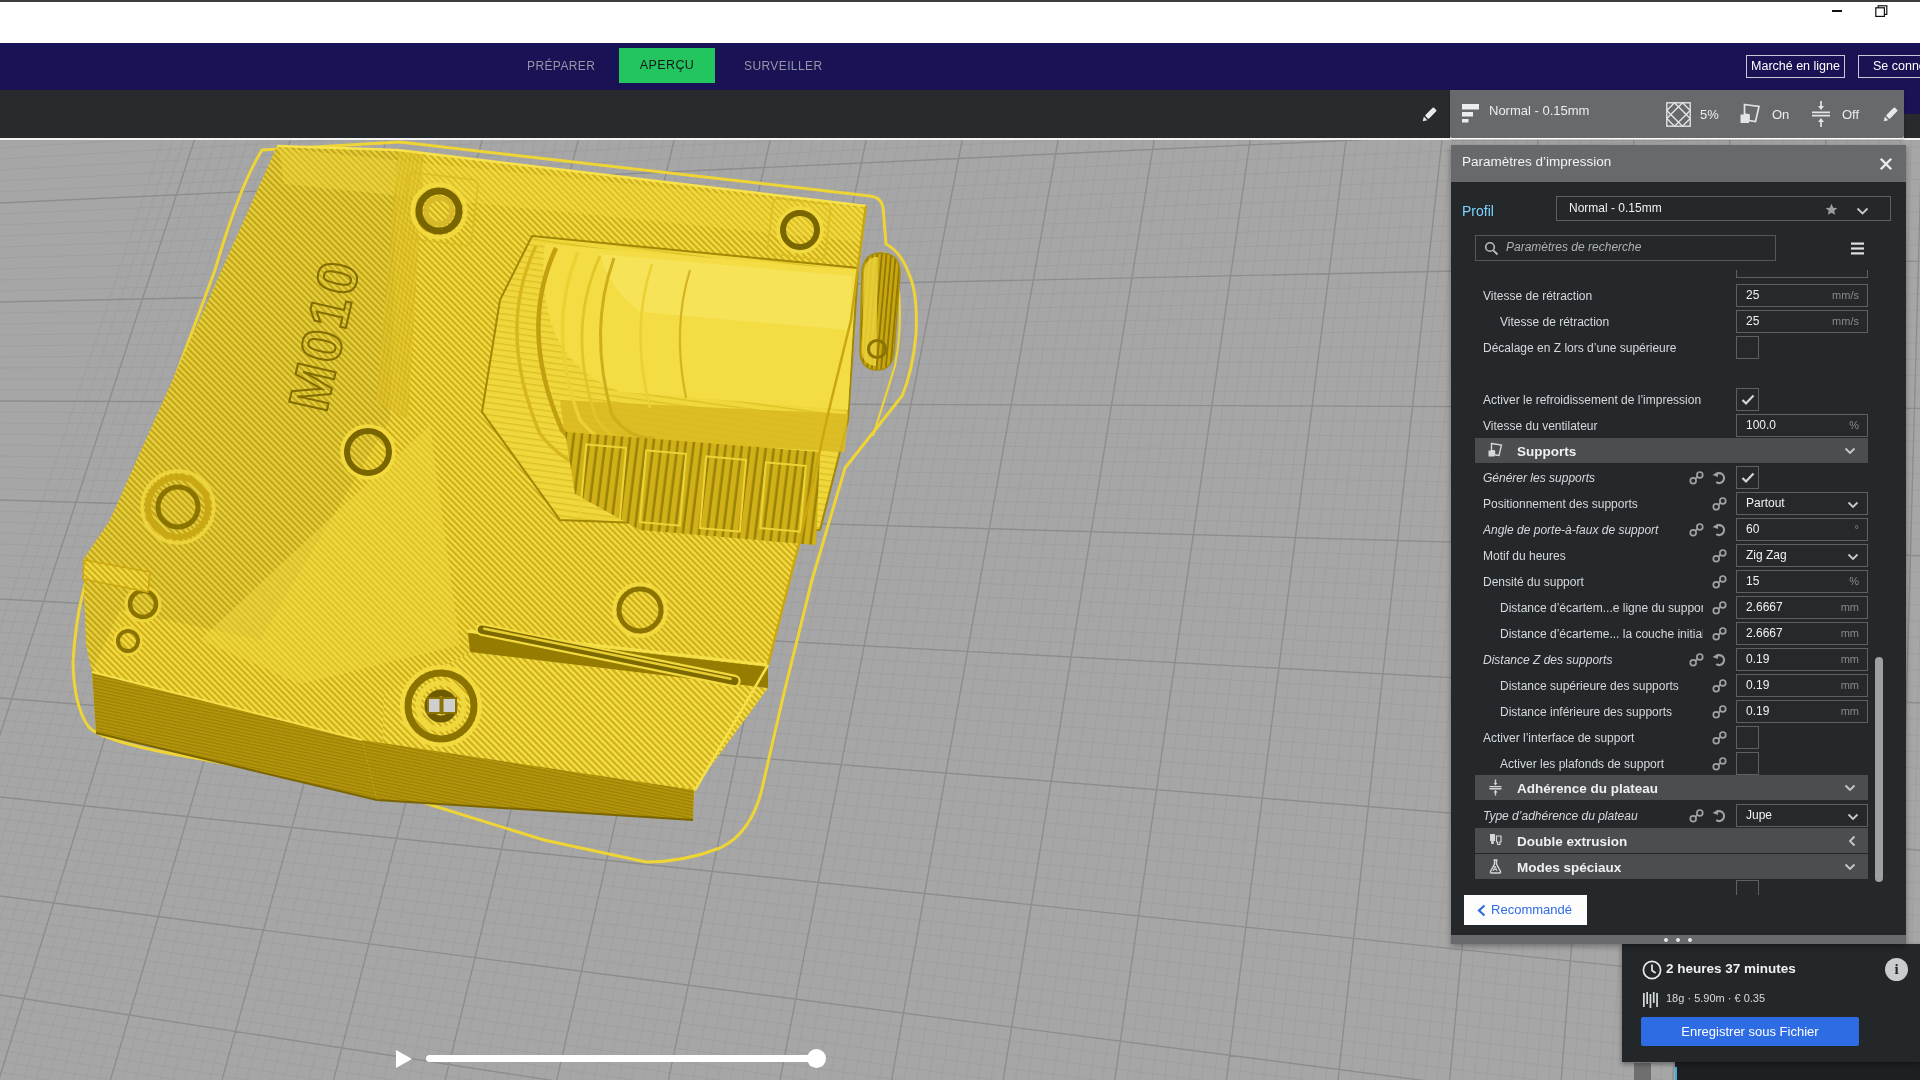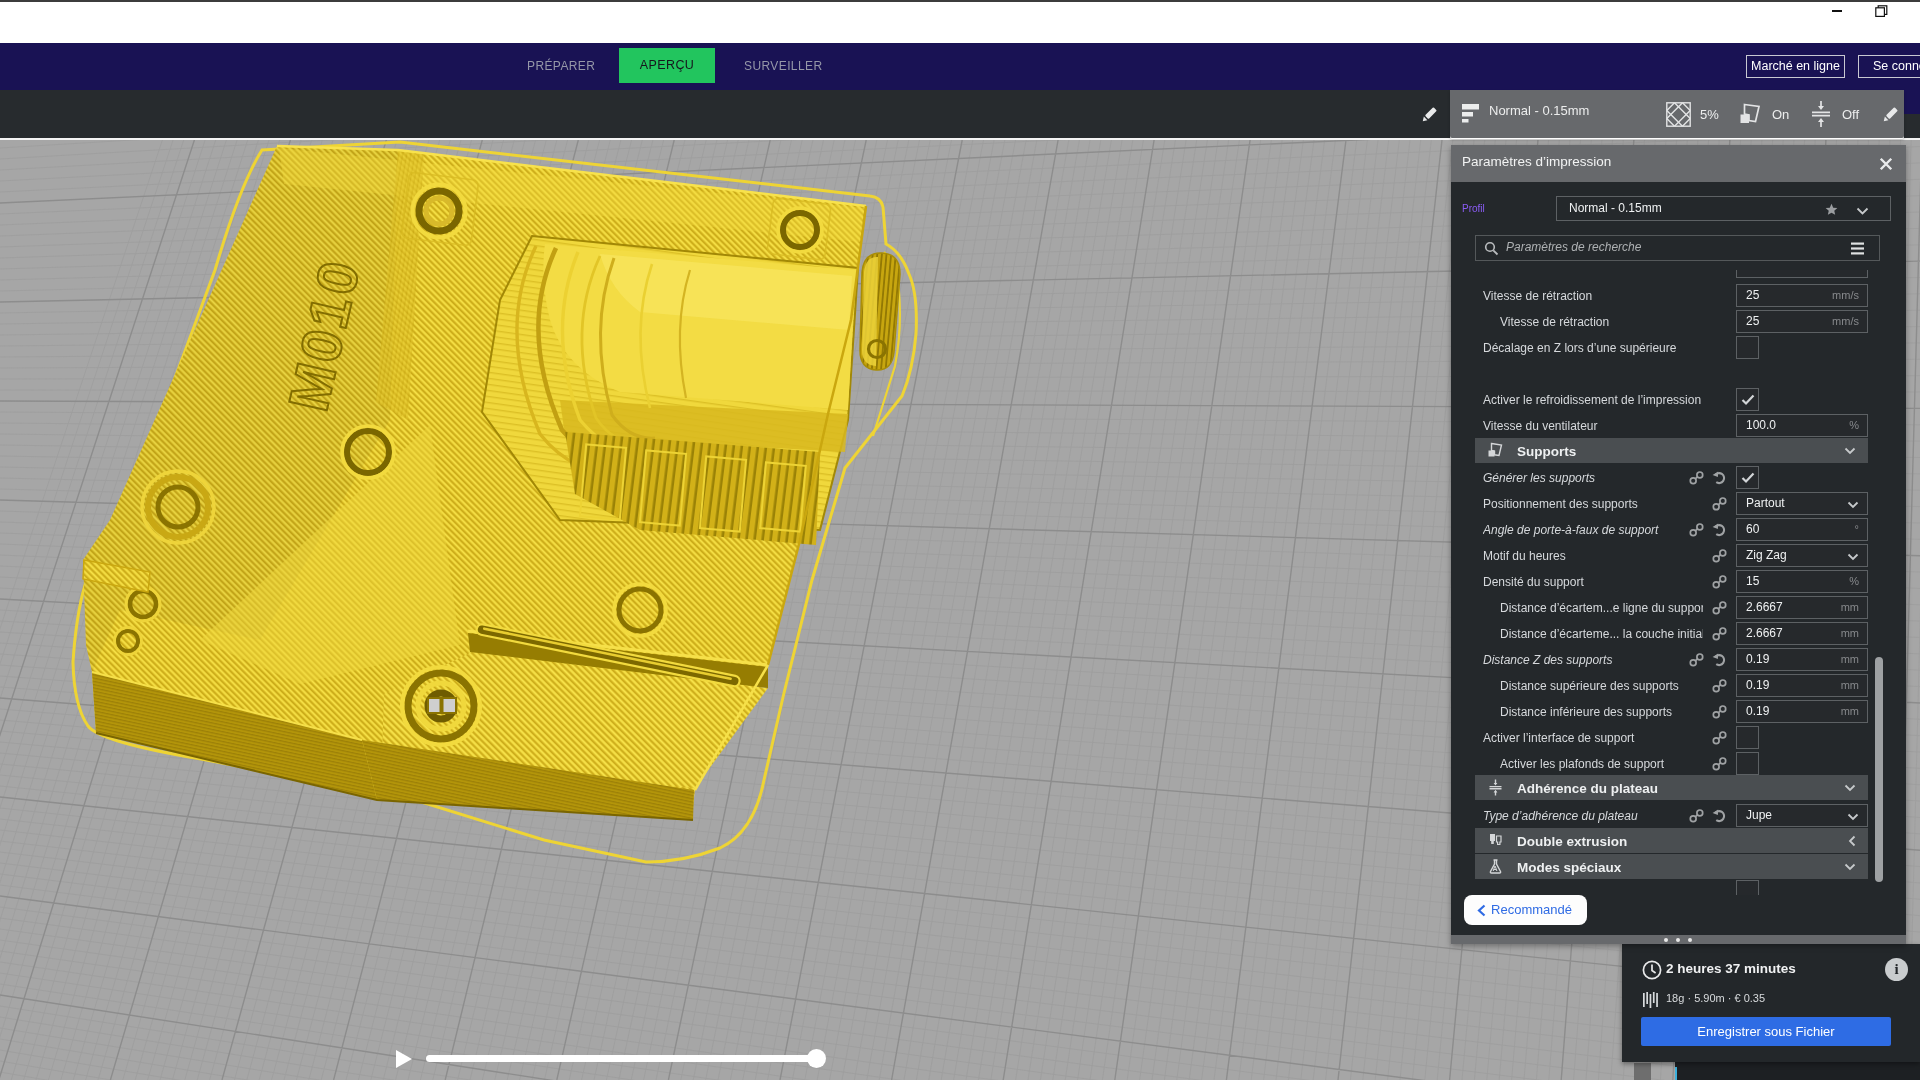--- a/index.html
+++ b/index.html
@@ -18,32 +18,32 @@
 
 #winmin{top:10px;left:1832px;width:10px;height:1.6px;background:#111}
 
 #stagebar{top:90px;left:1450px;width:454px;height:48px;background:#67696c;border-radius:0 0 2px 2px;color:#e8e9ea;z-index:6;box-shadow:0 1px 0 #fdfdfd, 0 2px 3px rgba(0,0,0,.25)}
 .sbtxt{top:107px;font-size:13px;color:#eceded}
 
 #panel{top:145px;left:1451px;width:455px;height:799px;background:#24282b;z-index:7;box-shadow:0 2px 6px rgba(0,0,0,.35)}
 #panelhead{top:0;left:0;width:455px;height:37px;background:#67696c;color:#f2f3f3;font-size:13.5px}
 #panelfoot{position:absolute;bottom:0;left:0;width:455px;height:9px;background:#67696c}
 .dot{position:absolute;top:3px;width:4px;height:4px;border-radius:2px;background:#e8e8e8}
-.plabel{position:absolute;font-size:10px;color:#8b5cf6}
+.plabel{position:absolute;font-size:14px;color:#7dd3fc}
 .prow{position:absolute;left:0;width:455px;height:26px}
 .rlabel{position:absolute;top:50%;transform:translateY(-50%);font-size:12px;color:#d6d9dc;white-space:nowrap;right:203px;overflow:hidden}
 .rlabel.it{font-style:italic}
 .rinput{position:absolute;left:285px;top:1px;width:132px;height:23px;border:1px solid #5d6164;background:#26292c;color:#eff1f2;font-size:12px;line-height:21px;padding-left:9px}
 .runit{position:absolute;right:8px;top:0;color:#87898c;font-size:11px;line-height:21px}
 .rcheck{position:absolute;left:285px;top:1px;width:23px;height:23px;border:1px solid #5d6164;background:#26292c}
 .cat{position:absolute;left:24px;width:393px;height:25px;background:#4a4e51;color:#eef0f1;font-size:13.5px;font-weight:700}
 .cattxt{position:absolute;left:42px;top:50%;transform:translateY(-50%)}
 
 #timepanel{top:944px;left:1622px;width:298px;height:118px;background:#23272a;z-index:6;box-shadow:0 2px 5px rgba(0,0,0,.4)}
-#savebtn{position:absolute;left:19px;top:73px;width:250px;height:29px;background:#2e6ce4;border-radius:2px;color:#fff;font-size:13px;text-align:center;line-height:29px}
+#savebtn{position:absolute;left:19px;top:73px;width:218px;height:29px;background:#2e6ce4;border-radius:2px;color:#fff;font-size:13px;text-align:center;line-height:29px}
 #brcorner{top:1062px;left:1675px;width:245px;height:18px;background:#1d2023;z-index:4}
 #brplate{top:1063px;left:1634px;width:17px;height:17px;background:#6e6e6e;z-index:4}
 #brblue{top:1067px;left:1675px;width:2px;height:13px;background:#3bb0dc;z-index:5}
 </style></head>
 <body>
 <div id="app">
 <div class="abs" id="titlestrip"></div>
 <div class="abs" id="titlebar"></div>
 <div class="abs" id="winmin"></div>
 <svg class="abs" style="top:5px;left:1875px" width="13" height="12" viewBox="0 0 13 12">
@@ -249,21 +249,21 @@
  </div>
  <div class="plabel" style="left:11px;top:58px">Profil</div>
  <div style="position:absolute;left:105px;top:51px;width:335px;height:25px;border:1px solid #5d6164;color:#eff1f2;font-size:12px;line-height:23px;padding-left:12px">Normal - 0.15mm
    <svg style="position:absolute;right:52px;top:6px" width="13" height="13" viewBox="0 0 16 15">
           <path d="M8 0.5 L10.1 5.2 L15.2 5.7 L11.4 9.1 L12.5 14.1 L8 11.5 L3.5 14.1 L4.6 9.1 L0.8 5.7 L5.9 5.2 Z" fill="#9a9da0"></path>
         </svg>
    <svg style="position:absolute;right:21px;top:10px" width="13" height="9" viewBox="0 0 13 9">
           <path d="M1.5 1.5 L6.5 6.5 L11.5 1.5" stroke="#c6c9cb" stroke-width="1.8" fill="none"></path>
         </svg>
  </div>
- <div style="position:absolute;left:24px;top:90px;width:405px;height:26px;border:1px solid #54585a">
+ <div style="position:absolute;left:24px;top:90px;width:301px;height:26px;border:1px solid #54585a">
    <svg style="position:absolute;left:8px;top:5px" width="15" height="15" viewBox="0 0 15 15">
           <circle cx="6" cy="6" r="4.3" stroke="#b9bcbe" stroke-width="1.6" fill="none"></circle>
           <path d="M9.3 9.3 L13.5 13.5" stroke="#b9bcbe" stroke-width="1.8"></path>
         </svg>
    <span style="position:absolute;left:30px;top:4px;font-style:italic;color:#aeb1b3;font-size:12px">Paramètres de recherche</span>
  </div>
  <svg style="position:absolute;left:400px;top:97px" width="13" height="13" viewBox="0 0 13 13">
         <g fill="#dfe1e2">
           <rect x="0" y="0.5" width="13" height="2.2"></rect>
           <rect x="0" y="5.4" width="13" height="2.2"></rect>
@@ -506,21 +506,21 @@
             <path d="M6.5 2 L10.5 2 M7.5 2 L7.5 6 L3.5 13.5 Q3 15 4.5 15 L12.5 15 Q14 15 13.5 13.5 L9.5 6 L9.5 2" fill="none" stroke="#d4d6d8" stroke-width="1.4"></path>
             <text x="5.5" y="12.5" font-size="7" fill="#d4d6d8" font-family="Liberation Sans">A</text>
           </svg>
           <span class="cattxt">Modes spéciaux</span>
           <svg style="position:absolute;right:12px;top:9px" width="12" height="8" viewBox="0 0 12 8">
             <path d="M1.5 1.5 L6 6 L10.5 1.5" stroke="#c6c9cb" stroke-width="1.8" fill="none"></path>
           </svg>
         </div>
  </div>
  <div style="position:absolute;left:424px;top:512px;width:8px;height:225px;background:#9ea1a3;border-radius:4px"></div>
- <div style="position:absolute;left:13px;top:750px;width:123px;height:30px;background:#fdfdfd;border-radius:8px;text-align:center">
+ <div style="position:absolute;left:13px;top:750px;width:123px;height:30px;background:#fdfdfd;border-radius:0;text-align:center">
    <span style="color:#2f6be4;font-size:13px;line-height:30px;margin-left:12px">Recommandé</span>
    <svg style="position:absolute;left:13px;top:9px" width="9" height="13" viewBox="0 0 9 13">
           <path d="M7.5 1.5 L2 6.5 L7.5 11.5" stroke="#2f6be4" stroke-width="2.2" fill="none"></path>
         </svg>
  </div>
  <div id="panelfoot">
         <div class="dot" style="left:213px"></div>
         <div class="dot" style="left:225px"></div>
         <div class="dot" style="left:237px"></div>
       </div>

